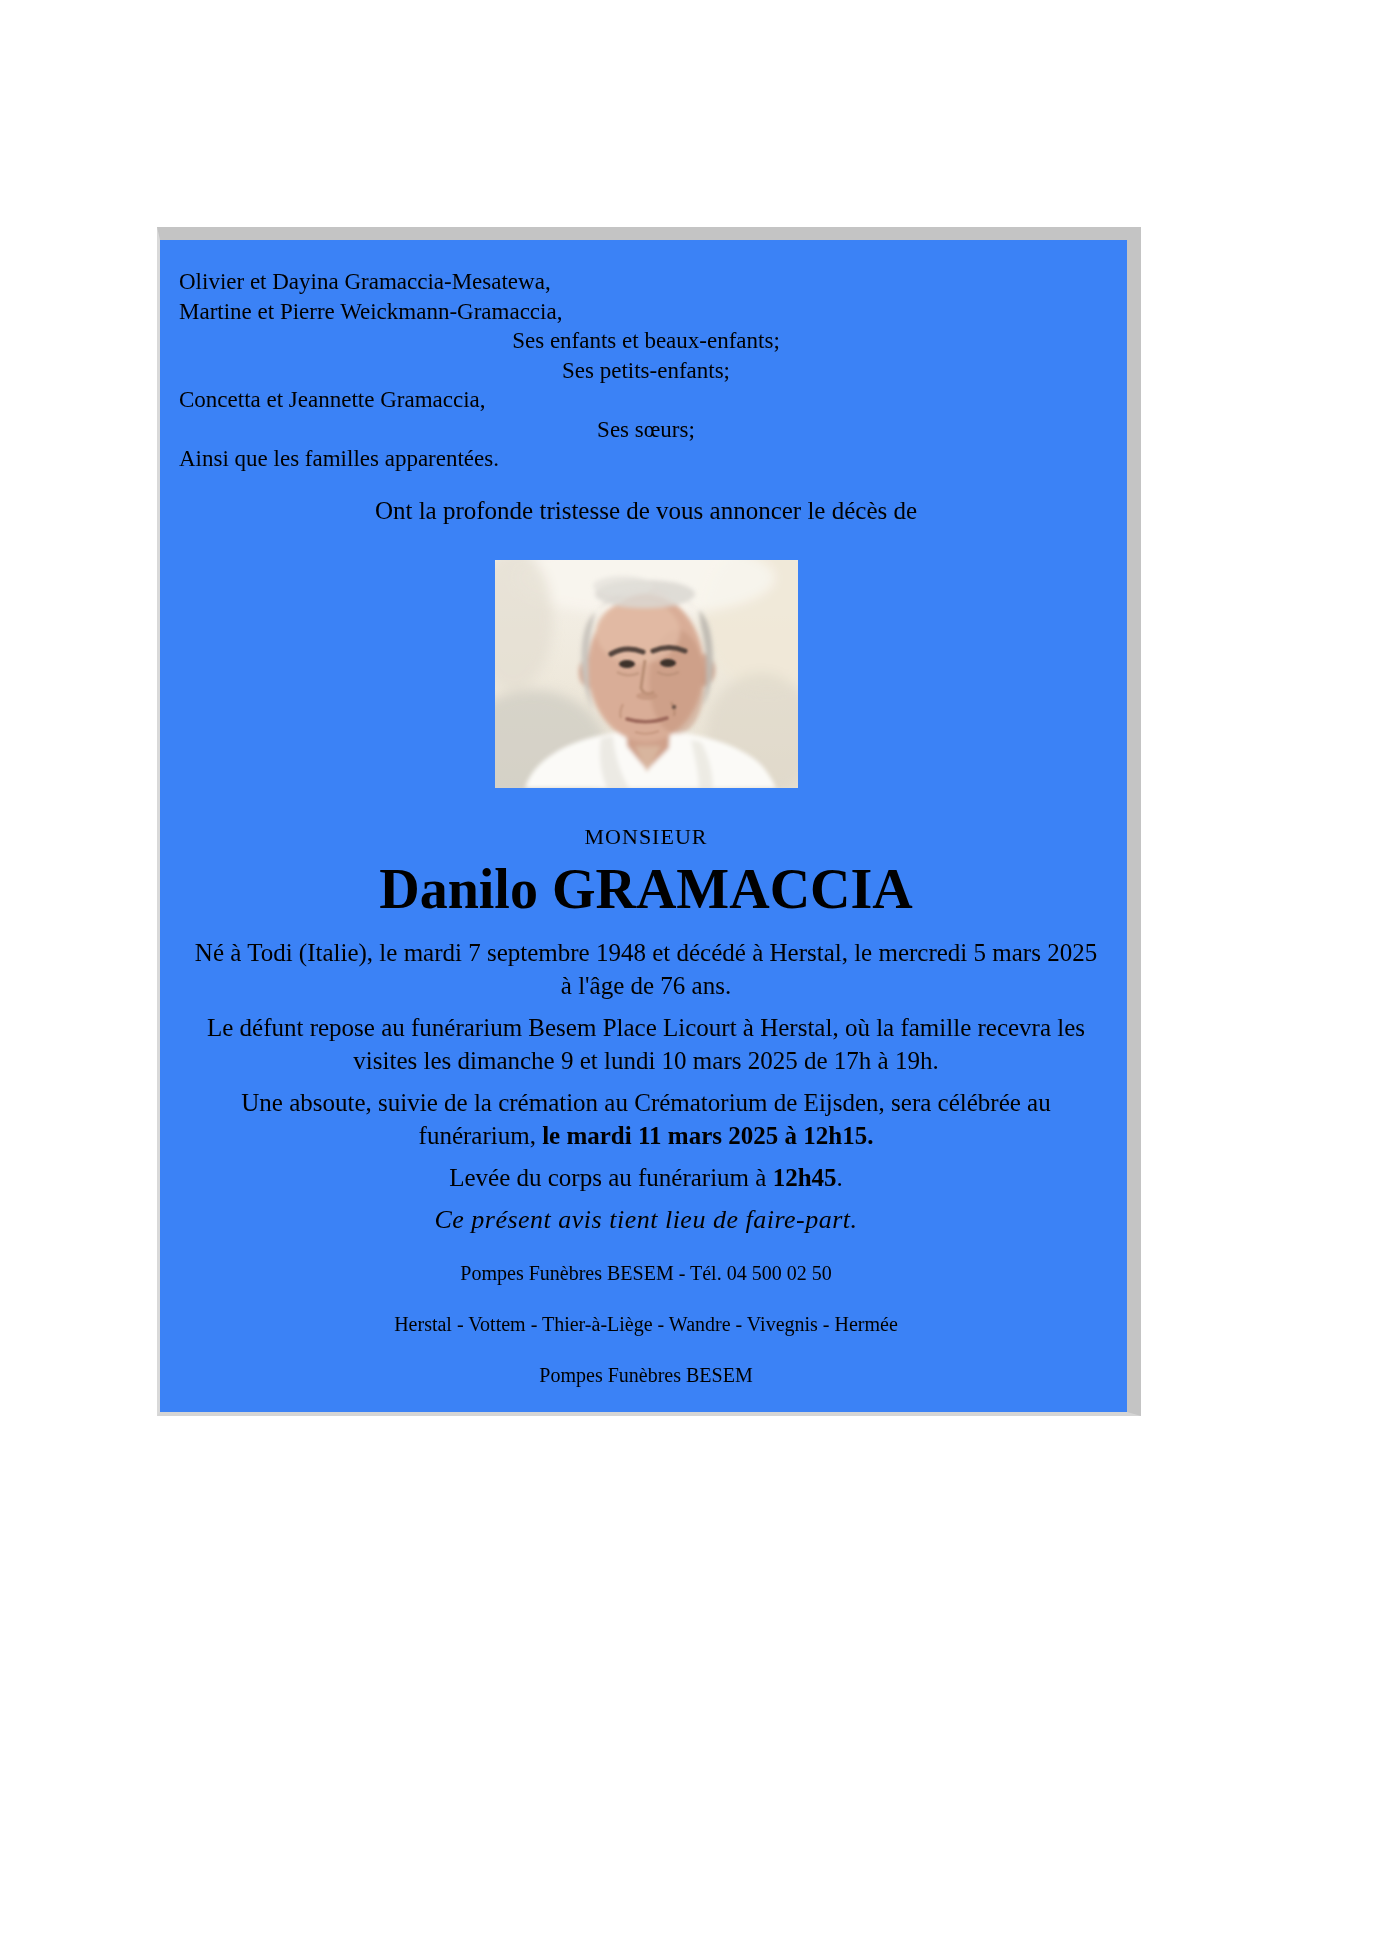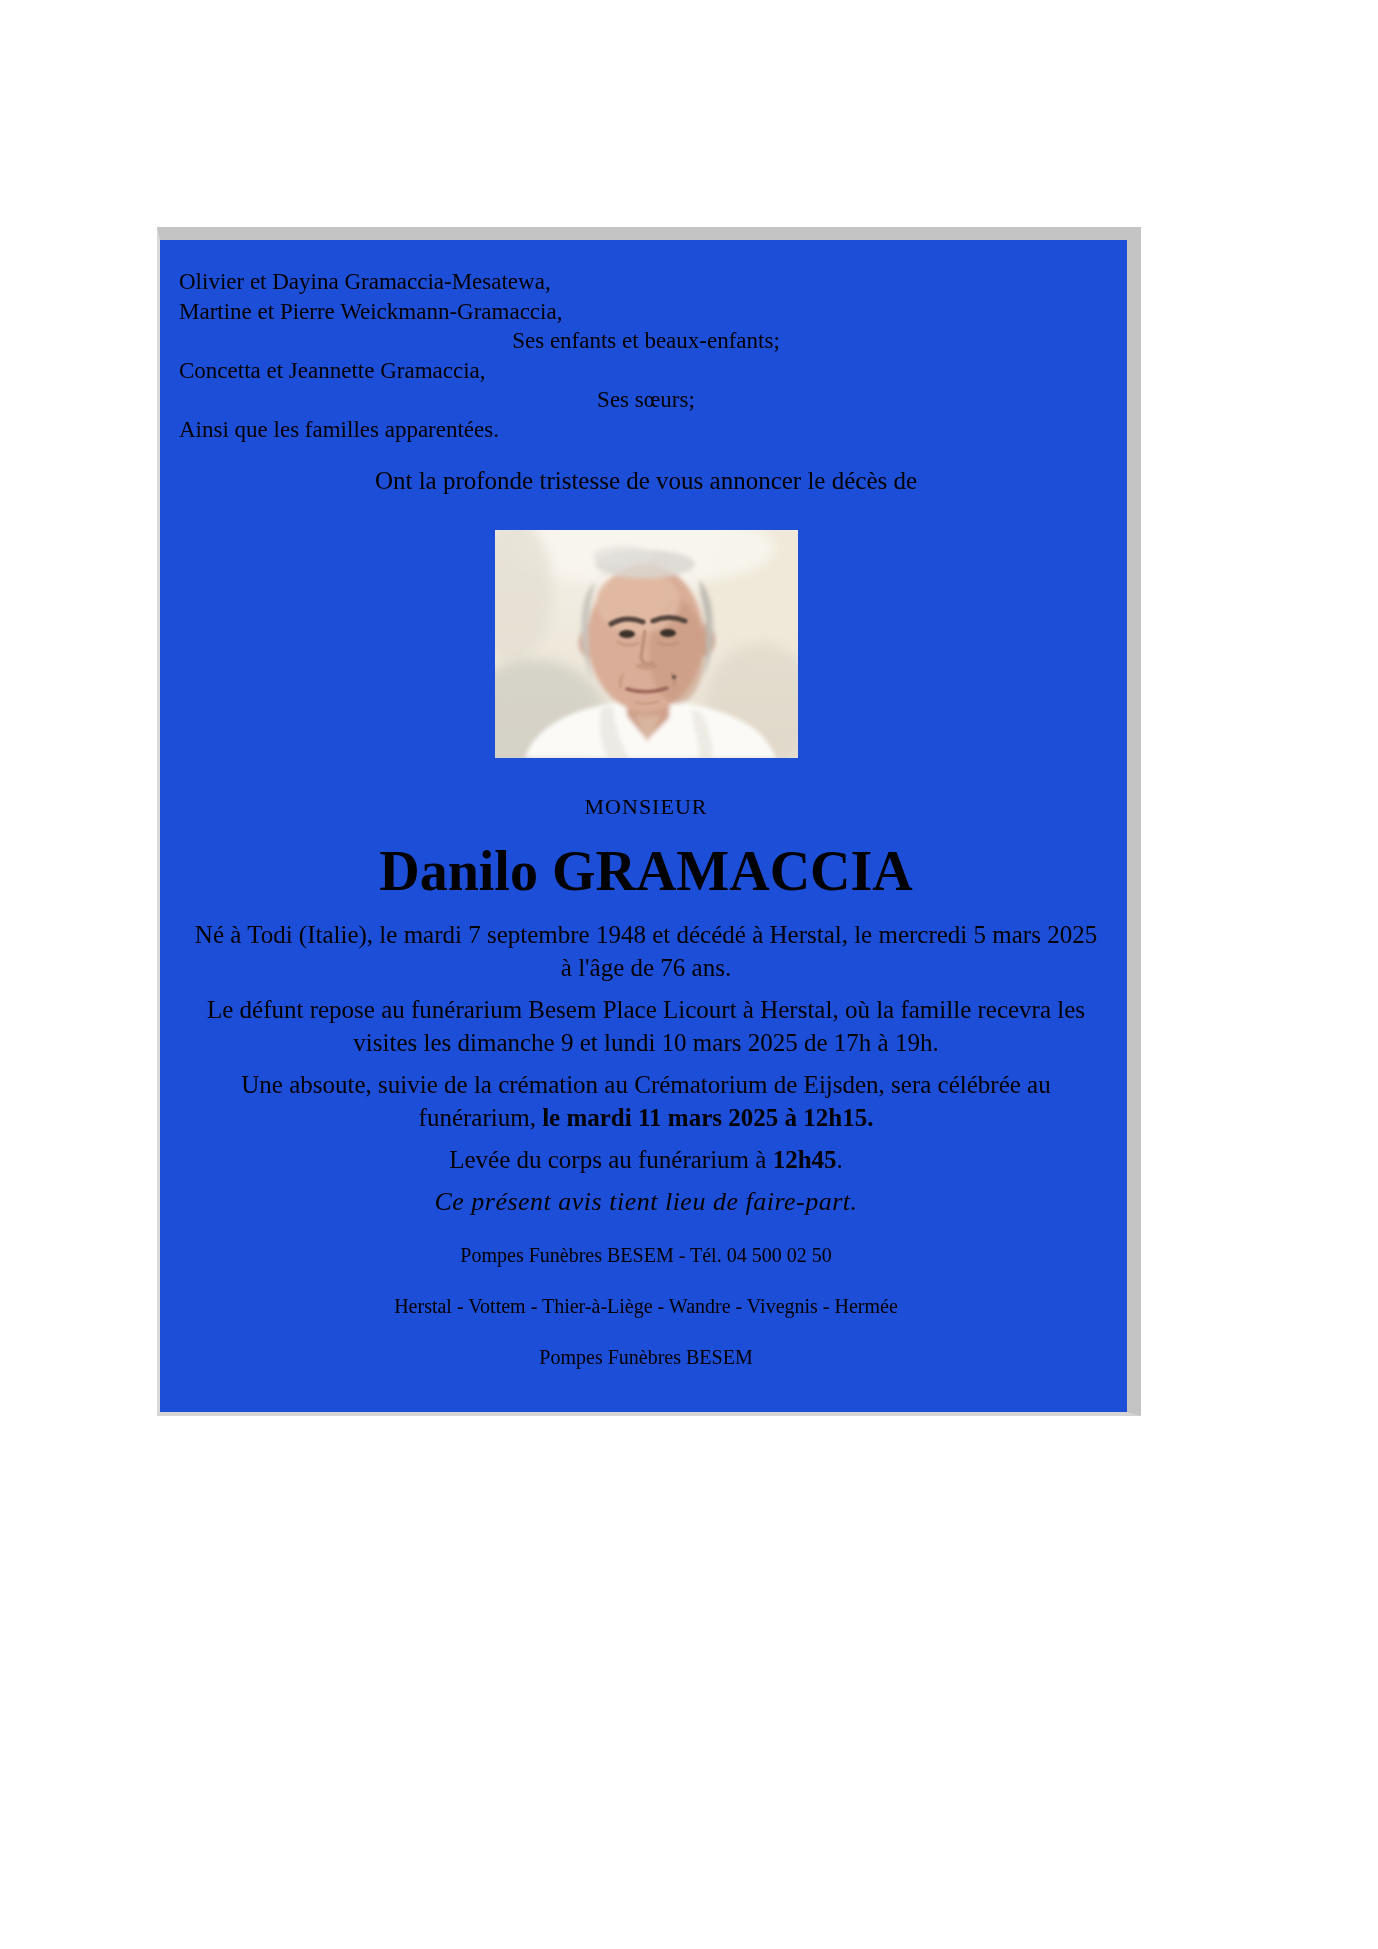--- a/index.html
+++ b/index.html
@@ -5,21 +5,21 @@
   * { margin: 0; padding: 0; box-sizing: border-box; }
   html, body { width: 1378px; height: 1949px; background: #ffffff; overflow: hidden; }
   body { font-family: "Liberation Serif", "DejaVu Serif", serif; color: #000; }
 
   .card {
     position: absolute;
     left: 157px;
     top: 227px;
     width: 984px;
     height: 1189px;
-    background: #1d4ed8;
+    background: #3b82f6;
     border-top: 13px solid #c4c4c4;
     border-right: 14px solid #c4c4c4;
     border-left: 3px solid #d9d9d9;
     border-bottom: 4px solid #d5d5d5;
   }
 
   .content {
     width: 100%;
     height: 100%;
     padding-left: 19px;
@@ -45,21 +45,21 @@
 
   .honorific {
     margin-top: 36px;
     font-size: 22px;
     line-height: 26px;
     letter-spacing: 1px;
     text-align: center;
   }
 
   .deceased-name {
-    margin-top: 20px;
+    margin-top: 8px;
     font-size: 56px;
     line-height: 62px;
     font-weight: bold;
     text-align: center;
     white-space: nowrap;
   }
 
   .para { text-align: center; font-size: 25px; line-height: 33px; }
   .para .line { white-space: nowrap; }
   .p1 { margin-top: 16px; }
@@ -79,20 +79,21 @@
 </head>
 <body>
 
 <div class="card">
   <div class="content">
 
     <div class="names">
       <div class="row left">Olivier et Dayina Gramaccia-Mesatewa,</div>
       <div class="row left">Martine et Pierre Weickmann-Gramaccia,</div>
       <div class="row right">Ses enfants et beaux-enfants;</div>
+      <div class="row right">Ses petits-enfants;</div>
       <div class="row left">Concetta et Jeannette Gramaccia,</div>
       <div class="row right">Ses sœurs;</div>
       <div class="row left">Ainsi que les familles apparentées.</div>
     </div>
 
     <div class="announcement">Ont la profonde tristesse de vous annoncer le décès de</div>
 
     <div class="photo-wrap">
       <svg width="303" height="228" viewBox="0 0 303 228">
         <defs>

